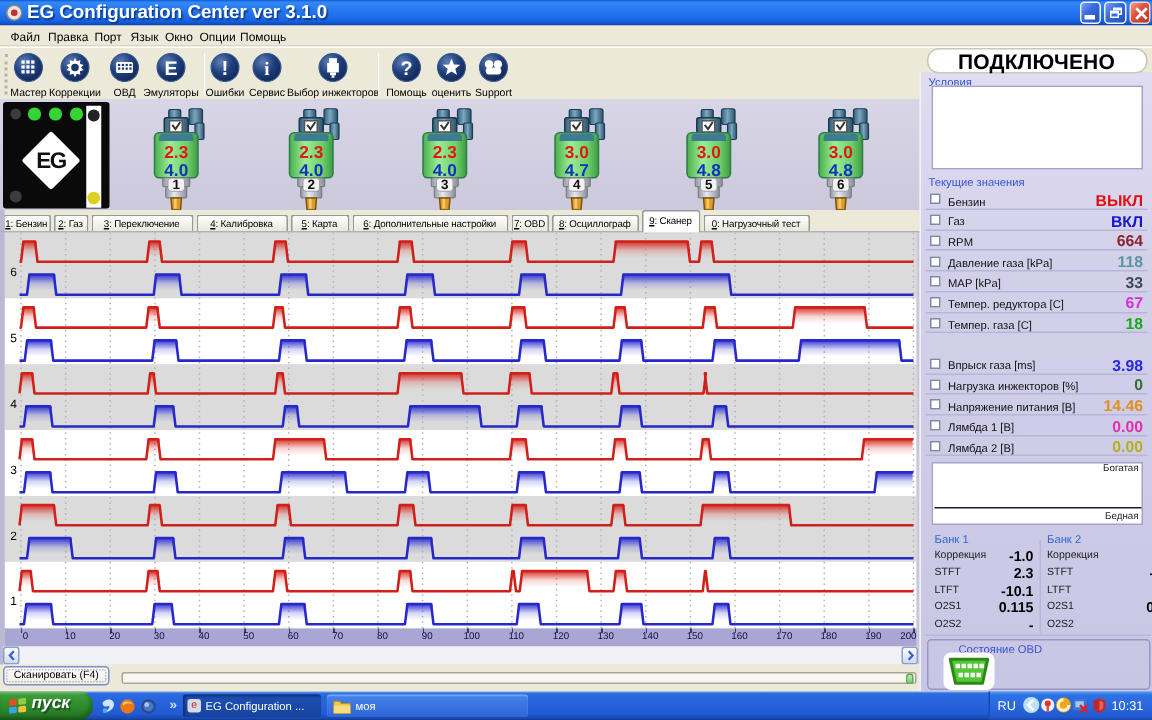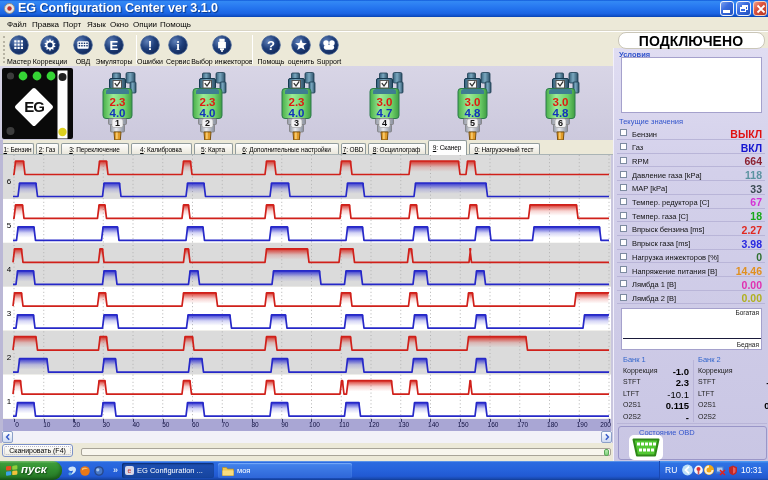--- a/index.html
+++ b/index.html
@@ -659,21 +659,21 @@
 <div class="abs" style="left:2px;top:1px;width:71px;height:13px;background:linear-gradient(180deg,#fefefe,#f0eee4);border:1px solid #7a90c8;border-radius:3px;">
 <div class="abs" style="left:1px;top:1px;right:1px;bottom:1px;border:1px dotted #b4b4c4;border-radius:2px;"></div>
 <div style="text-align:center;font-size:7px;line-height:11.5px;color:#000;">Сканировать (F4)</div>
     </div>
 <div class="abs" style="left:81px;top:4.5px;width:530px;height:8px;background:#f8f6ee;border:1px solid #a8a498;border-radius:2px;">
 <div class="abs" style="right:1px;top:0.5px;width:5px;height:6.5px;background:linear-gradient(180deg,#b8ecb0,#7ed07a);border:1px solid #5aa858;border-radius:2px;"></div>
 </div>
 </div>
 
 <div class="abs" style="left:613px;top:48px;width:155px;height:413px;background:linear-gradient(180deg,#e0ddf2 0%,#d3d0ea 30%,#c9c6e4 100%);border-left:1px solid #f2f0fc;">
-<span class="abs" style="left:5px;top:1.5px;font-size:7.5px;color:#3355cc;font-weight:bold;">Условия</span>
+<span class="abs" style="left:5px;top:1.5px;font-size:7.5px;color:#3355cc;">Условия</span>
 <div class="abs" style="left:7px;top:9px;width:141px;height:56px;background:#fff;border:1px solid #a5a1cc;"></div>
 <span class="abs" style="left:5px;top:69px;font-size:7.5px;color:#3355cc;">Текущие значения</span>
 <div style="position:absolute;left:3px;top:92.1px;width:148px;height:13.7px;border-bottom:1px solid #b9b5d8;">
 <span style="position:absolute;left:3px;top:3px;width:7px;height:7px;background:#fff;border:1px solid #7d8ba0;"></span>
 <span style="position:absolute;left:15px;top:3.2px;font-size:7.5px;color:#111;white-space:nowrap;">Газ</span>
 <span style="position:absolute;right:3px;top:1.5px;font-size:10.5px;font-weight:bold;color:#1515d0;">ВКЛ</span>
     </div>
     <div style="position:absolute;left:3px;top:78.4px;width:148px;height:13.7px;border-bottom:1px solid #b9b5d8;">
 <span style="position:absolute;left:3px;top:3px;width:7px;height:7px;background:#fff;border:1px solid #7d8ba0;"></span>
 <span style="position:absolute;left:15px;top:3.2px;font-size:7.5px;color:#111;white-space:nowrap;">Бензин</span>
@@ -696,25 +696,20 @@
     </div>
     <div style="position:absolute;left:3px;top:146.9px;width:148px;height:13.7px;border-bottom:1px solid #b9b5d8;">
 <span style="position:absolute;left:3px;top:3px;width:7px;height:7px;background:#fff;border:1px solid #7d8ba0;"></span>
 <span style="position:absolute;left:15px;top:3.2px;font-size:7.5px;color:#111;white-space:nowrap;">Темпер. редуктора [C]</span>
 <span style="position:absolute;right:3px;top:1.5px;font-size:10.5px;font-weight:bold;color:#d530d5;">67</span>
     </div>
     <div style="position:absolute;left:3px;top:160.6px;width:148px;height:13.7px;border-bottom:1px solid #b9b5d8;">
 <span style="position:absolute;left:3px;top:3px;width:7px;height:7px;background:#fff;border:1px solid #7d8ba0;"></span>
 <span style="position:absolute;left:15px;top:3.2px;font-size:7.5px;color:#111;white-space:nowrap;">Темпер. газа [C]</span>
 <span style="position:absolute;right:3px;top:1.5px;font-size:10.5px;font-weight:bold;color:#18a818;">18</span>
-    </div>
-    <div style="position:absolute;left:3px;top:174.3px;width:148px;height:13.7px;border-bottom:1px solid #b9b5d8;">
-<span style="position:absolute;left:3px;top:3px;width:7px;height:7px;background:#fff;border:1px solid #7d8ba0;"></span>
-<span style="position:absolute;left:15px;top:3.2px;font-size:7.5px;color:#111;white-space:nowrap;">Впрыск бензина [ms]</span>
-<span style="position:absolute;right:3px;top:1.5px;font-size:10.5px;font-weight:bold;color:#e02820;">2.27</span>
     </div>
     <div style="position:absolute;left:3px;top:188.0px;width:148px;height:13.7px;border-bottom:1px solid #b9b5d8;">
 <span style="position:absolute;left:3px;top:3px;width:7px;height:7px;background:#fff;border:1px solid #7d8ba0;"></span>
 <span style="position:absolute;left:15px;top:3.2px;font-size:7.5px;color:#111;white-space:nowrap;">Впрыск газа [ms]</span>
 <span style="position:absolute;right:3px;top:1.5px;font-size:10.5px;font-weight:bold;color:#2828e0;">3.98</span>
     </div>
     <div style="position:absolute;left:3px;top:201.7px;width:148px;height:13.7px;border-bottom:1px solid #b9b5d8;">
 <span style="position:absolute;left:3px;top:3px;width:7px;height:7px;background:#fff;border:1px solid #7d8ba0;"></span>
 <span style="position:absolute;left:15px;top:3.2px;font-size:7.5px;color:#111;white-space:nowrap;">Нагрузка инжекторов [%]</span>
 <span style="position:absolute;right:3px;top:1.5px;font-size:10.5px;font-weight:bold;color:#2f7030;">0</span>
@@ -745,21 +740,21 @@
         <div style="position:relative;height:11.4px;">
           <span style="position:absolute;left:3px;top:1.5px;font-size:7px;color:#222;">Коррекция</span>
           <span style="position:absolute;right:3px;top:0.5px;font-size:9.5px;font-weight:bold;color:#000;">-1.0</span>
         </div>
         <div style="position:relative;height:11.4px;">
           <span style="position:absolute;left:3px;top:1.5px;font-size:7px;color:#222;">STFT</span>
           <span style="position:absolute;right:3px;top:0.5px;font-size:9.5px;font-weight:bold;color:#000;">2.3</span>
         </div>
         <div style="position:relative;height:11.4px;">
           <span style="position:absolute;left:3px;top:1.5px;font-size:7px;color:#222;">LTFT</span>
-          <span style="position:absolute;right:3px;top:0.5px;font-size:9.5px;font-weight:normal;color:#000;">-10.1</span>
+          <span style="position:absolute;right:3px;top:0.5px;font-size:9.5px;font-weight:bold;color:#000;">-10.1</span>
         </div>
         <div style="position:relative;height:11.4px;">
           <span style="position:absolute;left:3px;top:1.5px;font-size:7px;color:#222;">O2S1</span>
           <span style="position:absolute;right:3px;top:0.5px;font-size:9.5px;font-weight:bold;color:#000;">0.115</span>
         </div>
         <div style="position:relative;height:11.4px;">
           <span style="position:absolute;left:3px;top:1.5px;font-size:7px;color:#222;">O2S2</span>
           <span style="position:absolute;right:3px;top:0.5px;font-size:9.5px;font-weight:bold;color:#000;">-</span>
         </div>
       </div>

